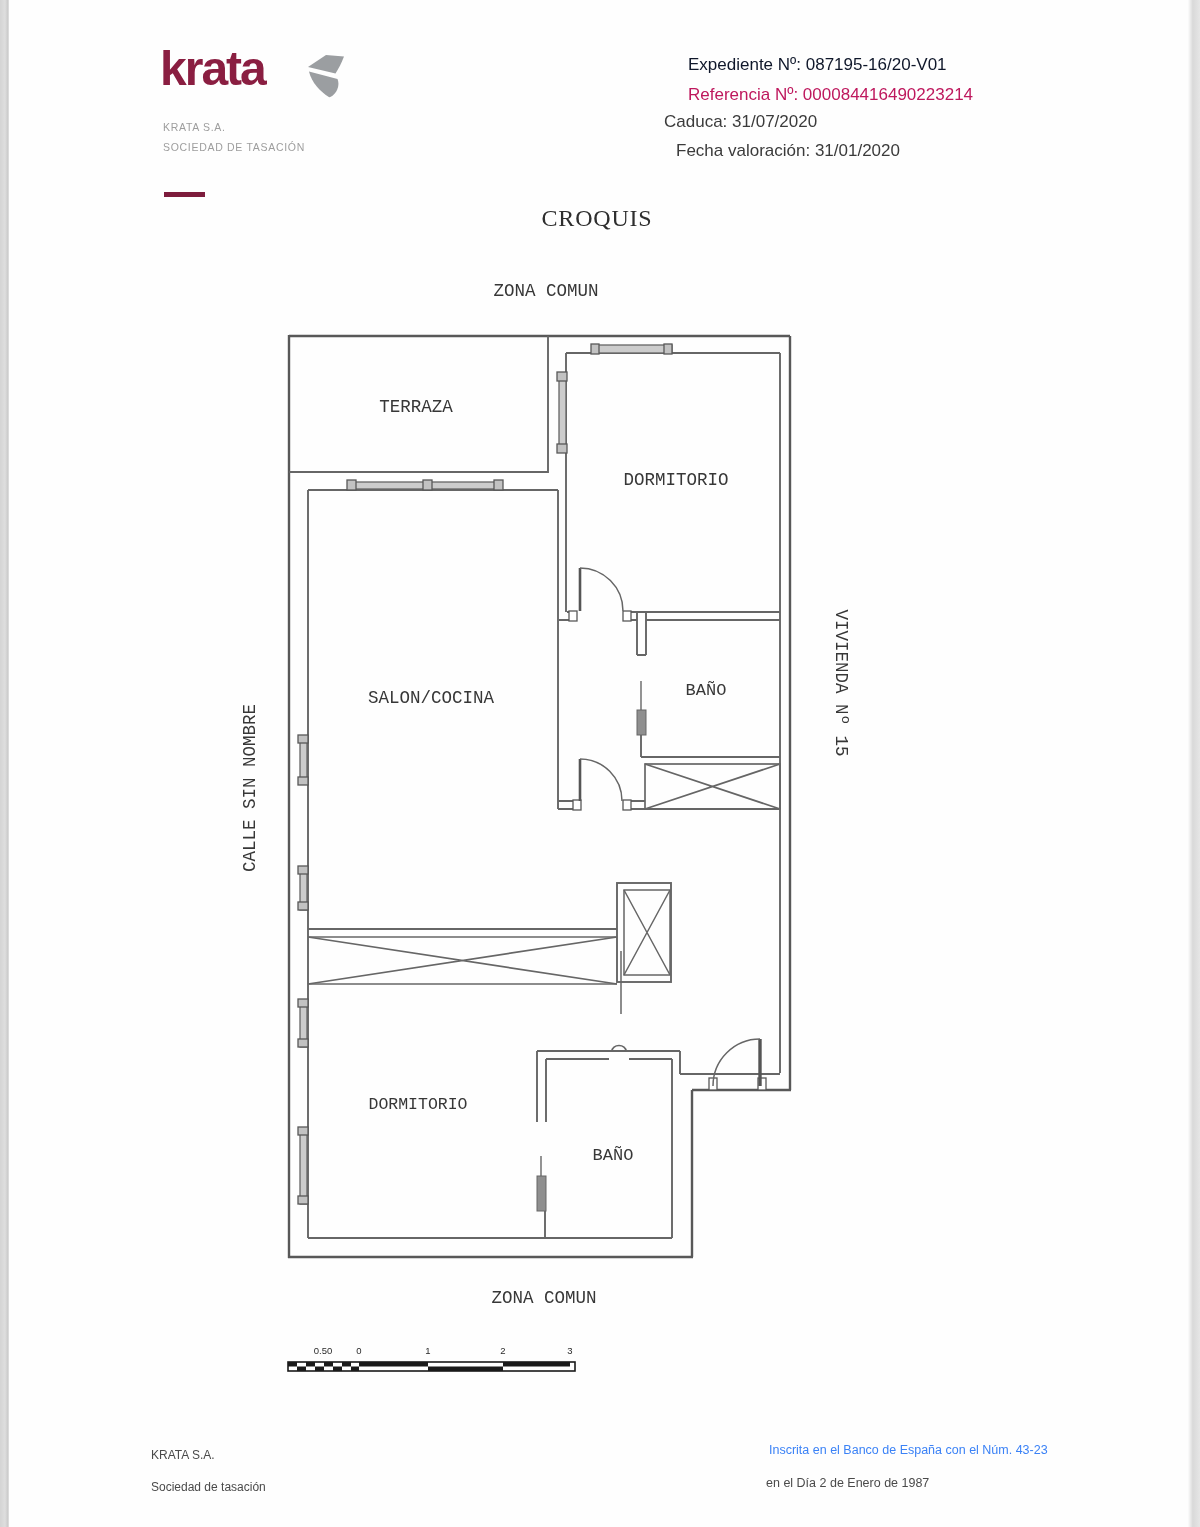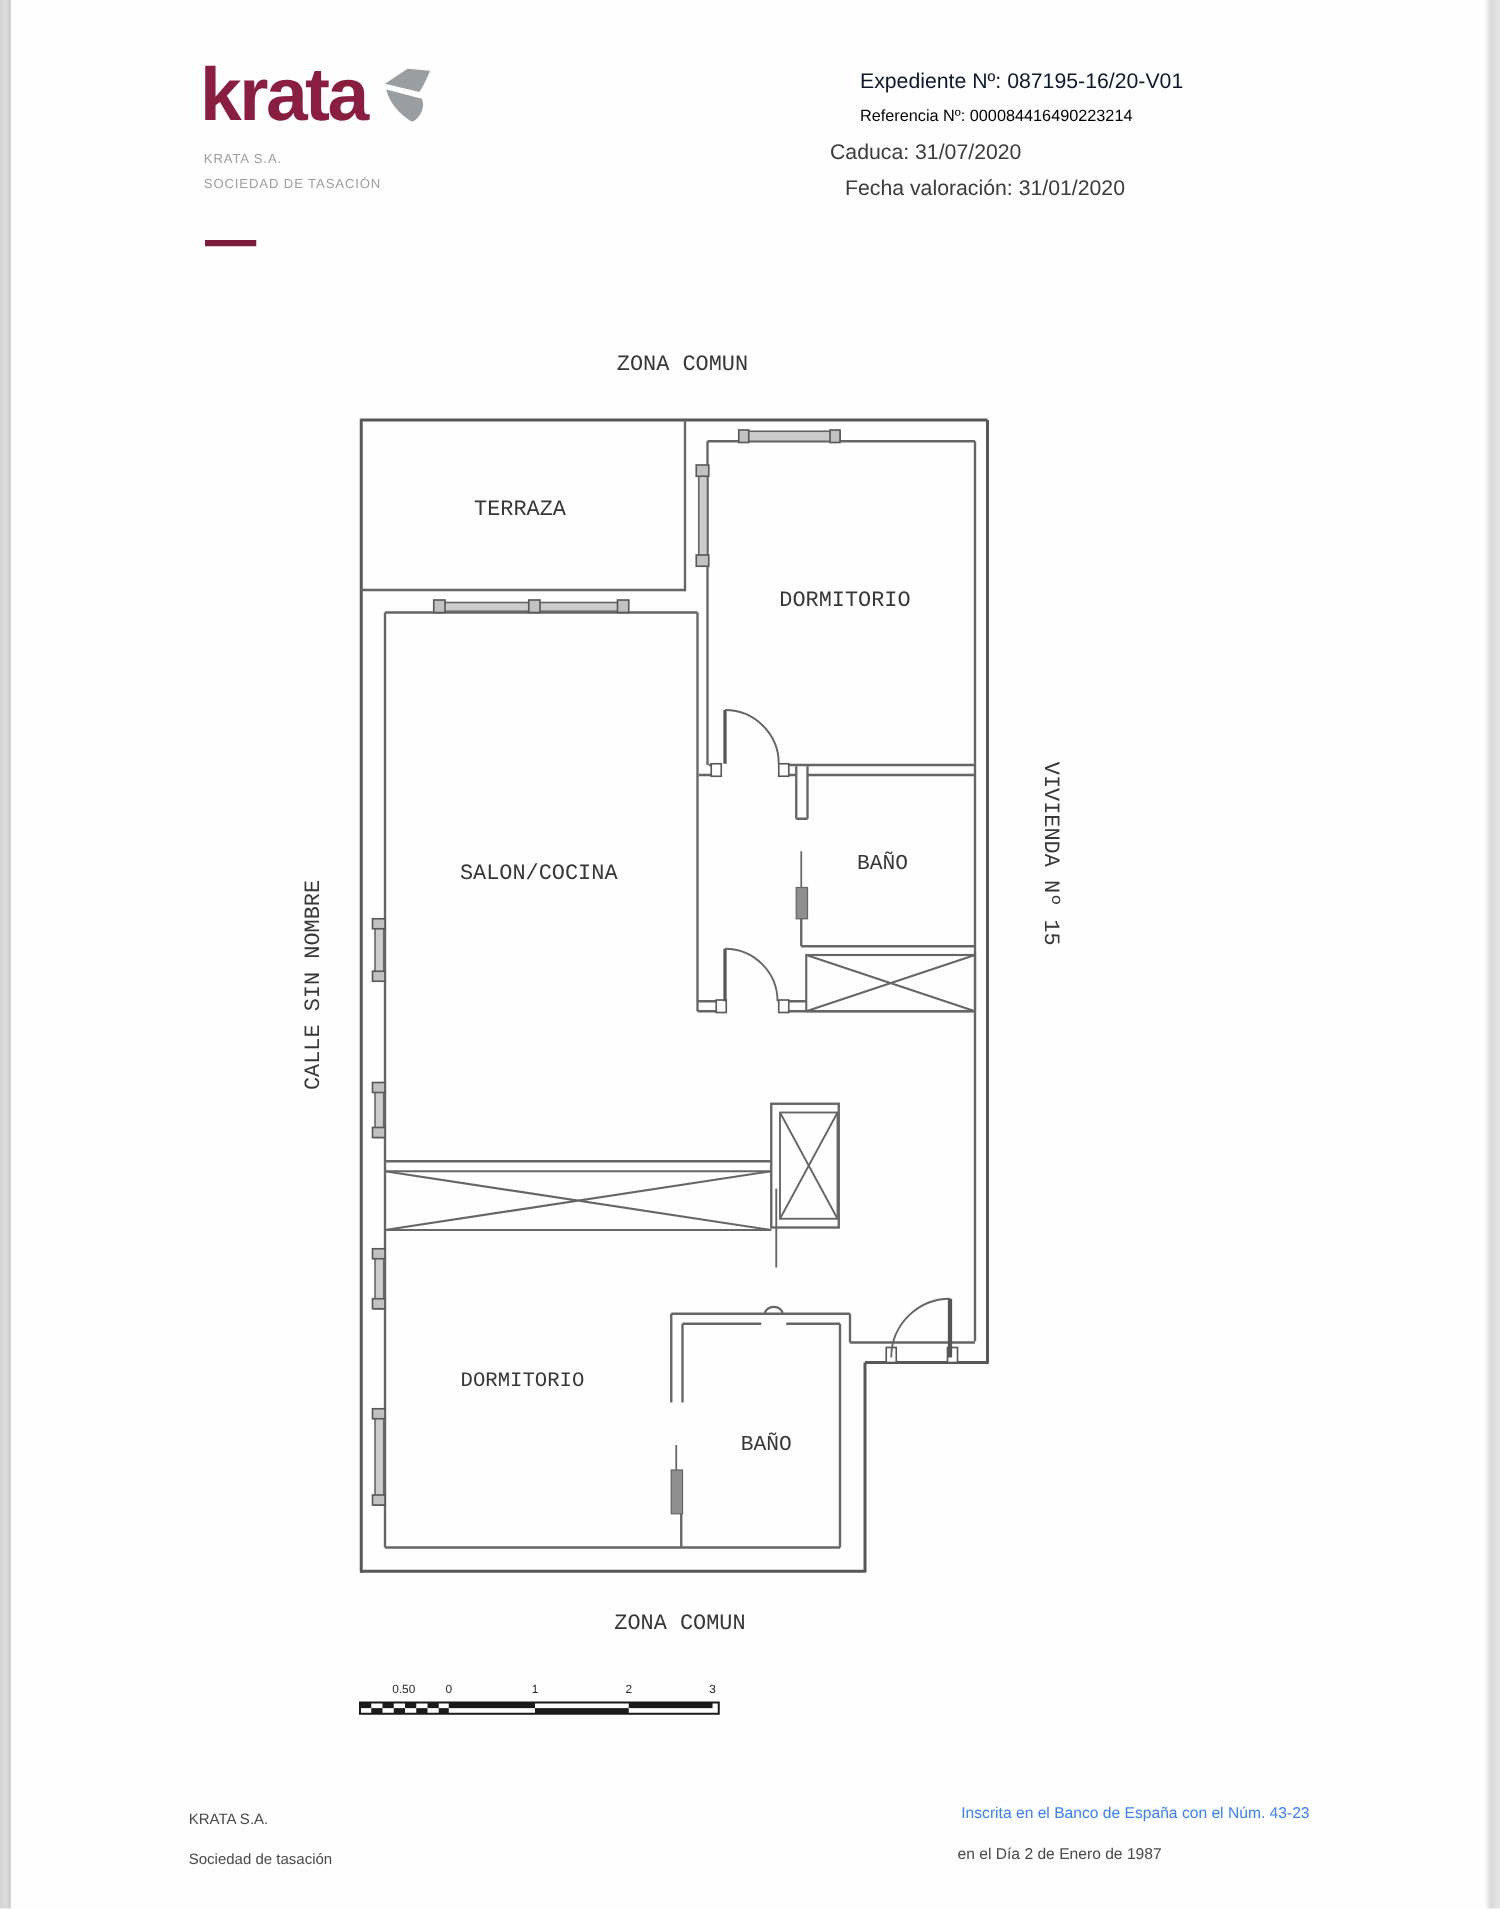--- a/index.html
+++ b/index.html
@@ -8,41 +8,42 @@
   .abs{position:absolute;}
 </style>
 </head>
 <body>
 <div id="page">
 
   <div class="abs" style="left:0;top:0;width:9px;height:1527px;background:linear-gradient(90deg,#d4d4d4 0%,#dedede 55%,#c9c9c9 90%,#f2f2f2 100%);"></div>
 
   <div class="abs" style="left:1188px;top:0;width:12px;height:1527px;background:linear-gradient(90deg,#fdfdfd 0%,#d9d9d9 40%,#e6e6e6 100%);"></div>
 
-  <div class="abs" style="left:160px;top:41px;font-size:60px;font-weight:bold;letter-spacing:-2px;color:#8a1e41;">krata</div>
+  <div class="abs" style="left:160px;top:41px;font-size:48px;font-weight:bold;letter-spacing:-2px;color:#8a1e41;">krata</div>
 
   <svg class="abs" style="left:306px;top:52px;" width="40" height="47" viewBox="0 0 40 47">
     <path d="M20,3 L38,4.5 C35.5,11 32.5,17 29.5,21.5 L2,15 Z" fill="#9b9ea1"></path>
     <path d="M3,19.5 L31.5,27 C33.5,32 32.5,38.5 26.5,43.8 C25.2,44.8 24,45.3 23.2,45.2 C14,39.5 5.5,30.5 3,19.5 Z" fill="#9b9ea1"></path>
   </svg>
 
   <div class="abs" style="left:163px;top:121px;font-size:10.5px;letter-spacing:0.7px;color:#9d9d9d;">KRATA S.A.</div>
 
   <div class="abs" style="left:163px;top:141px;font-size:10.5px;letter-spacing:0.7px;color:#9d9d9d;">SOCIEDAD DE TASACIÓN</div>
 
   <div class="abs" style="left:164px;top:192px;width:41px;height:5px;background:#7d1c3c;"></div>
 
   <div class="abs" style="left:688px;top:55px;font-size:17px;color:#0f172a;">Expediente Nº: 087195-16/20-V01</div>
 
-  <div class="abs" style="left:688px;top:85px;font-size:13px;color:#000000;">Referencia Nº: 000084416490223214</div>
+  <div class="abs" style="left:688px;top:85px;font-size:17px;color:#be185d;">Referencia Nº: 000084416490223214</div>
 
   <div class="abs" style="left:664px;top:112px;font-size:17px;color:#3b3b3b;">Caduca: 31/07/2020</div>
 
   <div class="abs" style="left:676px;top:141px;font-size:17px;color:#3b3b3b;">Fecha valoración: 31/01/2020</div>
 
+  <div class="abs" style="left:0;top:205px;width:1194px;text-align:center;font-family:'Liberation Serif',serif;font-size:24px;letter-spacing:0.8px;color:#2e2e2e;">CROQUIS</div>
 
   <svg class="abs" style="left:0;top:0;filter:blur(0.3px);" width="1200" height="1527" viewBox="0 0 1200 1527" fill="none" stroke-linecap="butt">
 
     <path d="M289,336 H790" stroke="#585858" stroke-width="2.4"></path>
 
     <path d="M289,335 V1258" stroke="#585858" stroke-width="2.4"></path>
 
     <path d="M790,336 V1090" stroke="#585858" stroke-width="2.4"></path>
 
     <path d="M692,1090 H791" stroke="#585858" stroke-width="2.4"></path>

